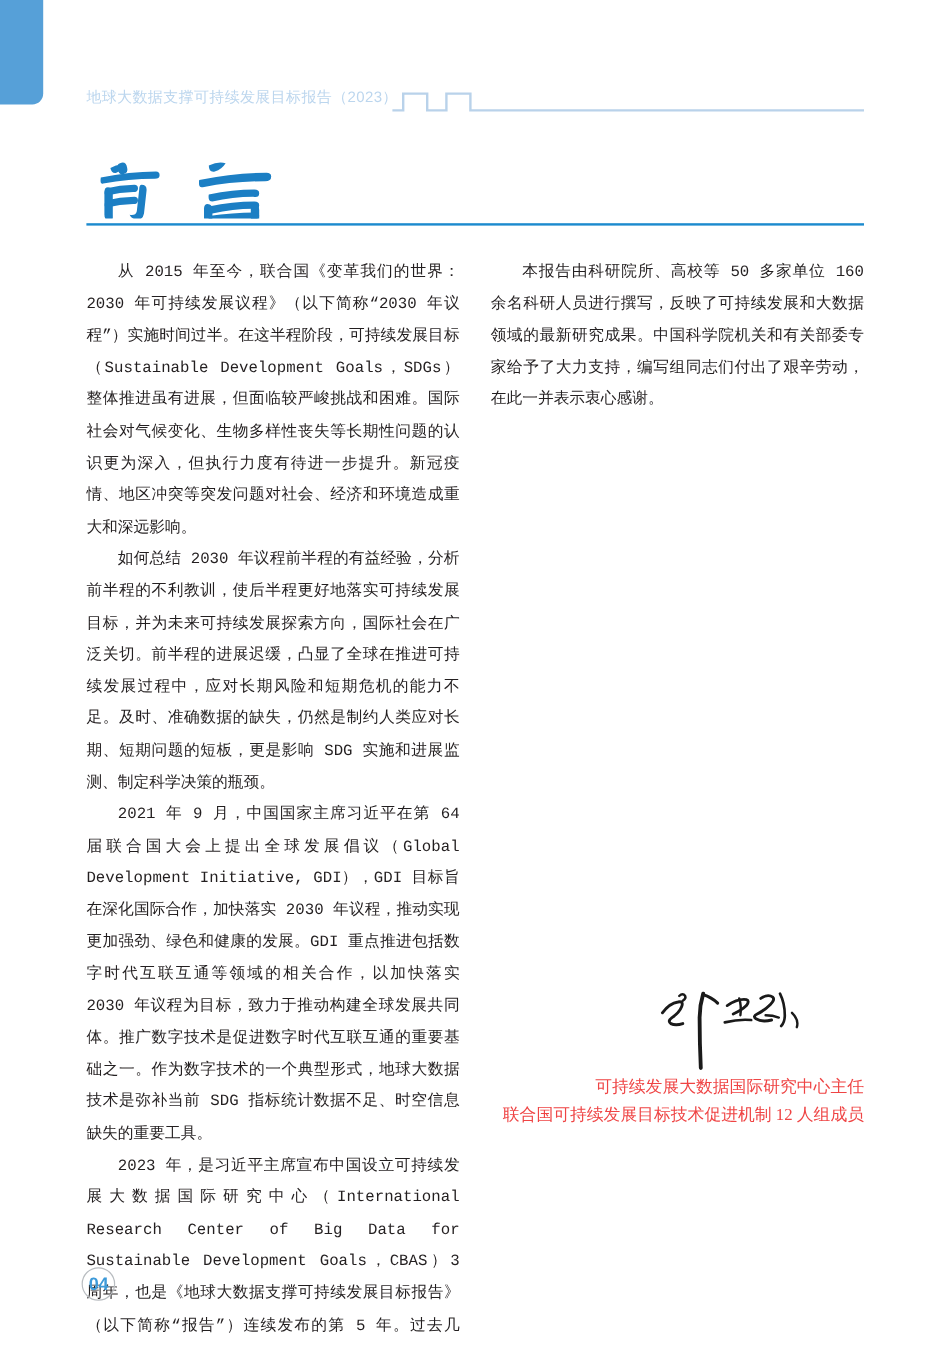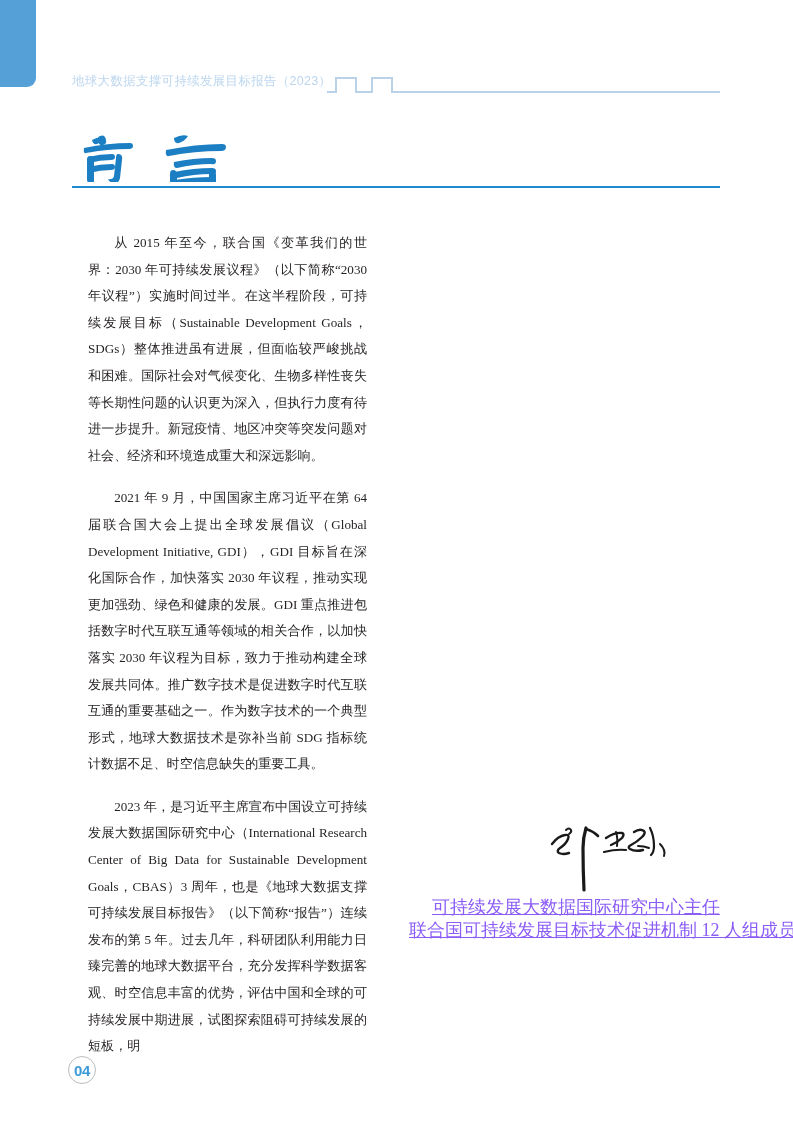--- a/index.html
+++ b/index.html
@@ -80,28 +80,28 @@
     left: 72px;
     top: 214px;
     width: 648px;
     display: flex;
     gap: 26px;
   }
   .col {
     width: 311px;
   }
   p.para {
-    margin: 16px;
+    margin: 0;
     font-size: 13.1px;
     line-height: 26.6px;
     color: #231f20;
     text-align: justify;
     text-justify: inter-ideograph;
     text-indent: 2em;
-    font-family: Liberation Serif, serif;
+    font-family: Liberation Mono, monospace;
   }
   p.para.no-indent {
     text-indent: 0;
   }
 
   
   .signature-block {
     position: absolute;
     left: 409px;
     top: 822px;
@@ -114,25 +114,24 @@
   .signature-mark svg {
     position: absolute;
     right: 28px;
     top: 0;
   }
   .sig-lines {
     margin-top: 2px;
     text-align: right;
   }
   .sig-line {
-    font-size: 18px;
+    font-size: 14px;
     line-height: 22.5px;
-    color: #8b5cf6;
+    color: #ef4444;
     white-space: nowrap;
-    text-decoration: underline;
   }
 
   
   .page-badge {
     position: absolute;
     left: 68px;
     top: 1056px;
     width: 26px;
     height: 26px;
     border: 1px solid #b9bdc1;
@@ -184,24 +183,26 @@
         <path d="M138 44 q4 0 4 5 l0 8 q0 4 -4 3 q-3 -1 -3 -5 l0 -7 q0 -4 3 -4z"></path>
         <path d="M100 54 q20 -3 38 -3 q4 0 4 3 q0 3 -5 3 q-17 0 -34 3 q-4 0 -3 -6z"></path>
       </g>
     </svg>
   </div>
   <div class="title-rule"></div>
 
   <div class="columns">
     <div class="col">
       <p class="para">从 2015 年至今，联合国《变革我们的世界：2030 年可持续发展议程》（以下简称“2030 年议程”）实施时间过半。在这半程阶段，可持续发展目标（Sustainable Development Goals，SDGs）整体推进虽有进展，但面临较严峻挑战和困难。国际社会对气候变化、生物多样性丧失等长期性问题的认识更为深入，但执行力度有待进一步提升。新冠疫情、地区冲突等突发问题对社会、经济和环境造成重大和深远影响。</p>
+      <p class="para">如何总结 2030 年议程前半程的有益经验，分析前半程的不利教训，使后半程更好地落实可持续发展目标，并为未来可持续发展探索方向，国际社会在广泛关切。前半程的进展迟缓，凸显了全球在推进可持续发展过程中，应对长期风险和短期危机的能力不足。及时、准确数据的缺失，仍然是制约人类应对长期、短期问题的短板，更是影响 SDG 实施和进展监测、制定科学决策的瓶颈。</p>
       <p class="para">2021 年 9 月，中国国家主席习近平在第 64 届联合国大会上提出全球发展倡议（Global Development Initiative, GDI），GDI 目标旨在深化国际合作，加快落实 2030 年议程，推动实现更加强劲、绿色和健康的发展。GDI 重点推进包括数字时代互联互通等领域的相关合作，以加快落实 2030 年议程为目标，致力于推动构建全球发展共同体。推广数字技术是促进数字时代互联互通的重要基础之一。作为数字技术的一个典型形式，地球大数据技术是弥补当前 SDG 指标统计数据不足、时空信息缺失的重要工具。</p>
       <p class="para">2023 年，是习近平主席宣布中国设立可持续发展大数据国际研究中心（International Research Center of Big Data for Sustainable Development Goals，CBAS）3 周年，也是《地球大数据支撑可持续发展目标报告》（以下简称“报告”）连续发布的第 5 年。过去几年，科研团队利用能力日臻完善的地球大数据平台，充分发挥科学数据客观、时空信息丰富的优势，评估中国和全球的可持续发展中期进展，试图探索阻碍可持续发展的短板，明</p>
     </div>
     <div class="col">
+      <p class="para">本报告由科研院所、高校等 50 多家单位 160 余名科研人员进行撰写，反映了可持续发展和大数据领域的最新研究成果。中国科学院机关和有关部委专家给予了大力支持，编写组同志们付出了艰辛劳动，在此一并表示衷心感谢。</p>
     </div>
   </div>
 
   <div class="signature-block">
     <div class="signature-mark">
       <svg width="150" height="72" viewBox="0 0 150 72" xmlns="http://www.w3.org/2000/svg">
         <g fill="none" stroke="#1a1a1a" stroke-linecap="round" stroke-linejoin="round">
           <path d="M10 22 q6 -8 13 -9 q5 -1 3 4 q-2 5 -8 9 q-4 3 -1 5 q4 2 10 0" stroke-width="2.4"></path>
           <path d="M24 8 q3 -3 5 0 q1 2 -2 4" stroke-width="2"></path>
           <path d="M44 6 q-3 10 -3 20 q0 22 1 42" stroke-width="3.2"></path>

